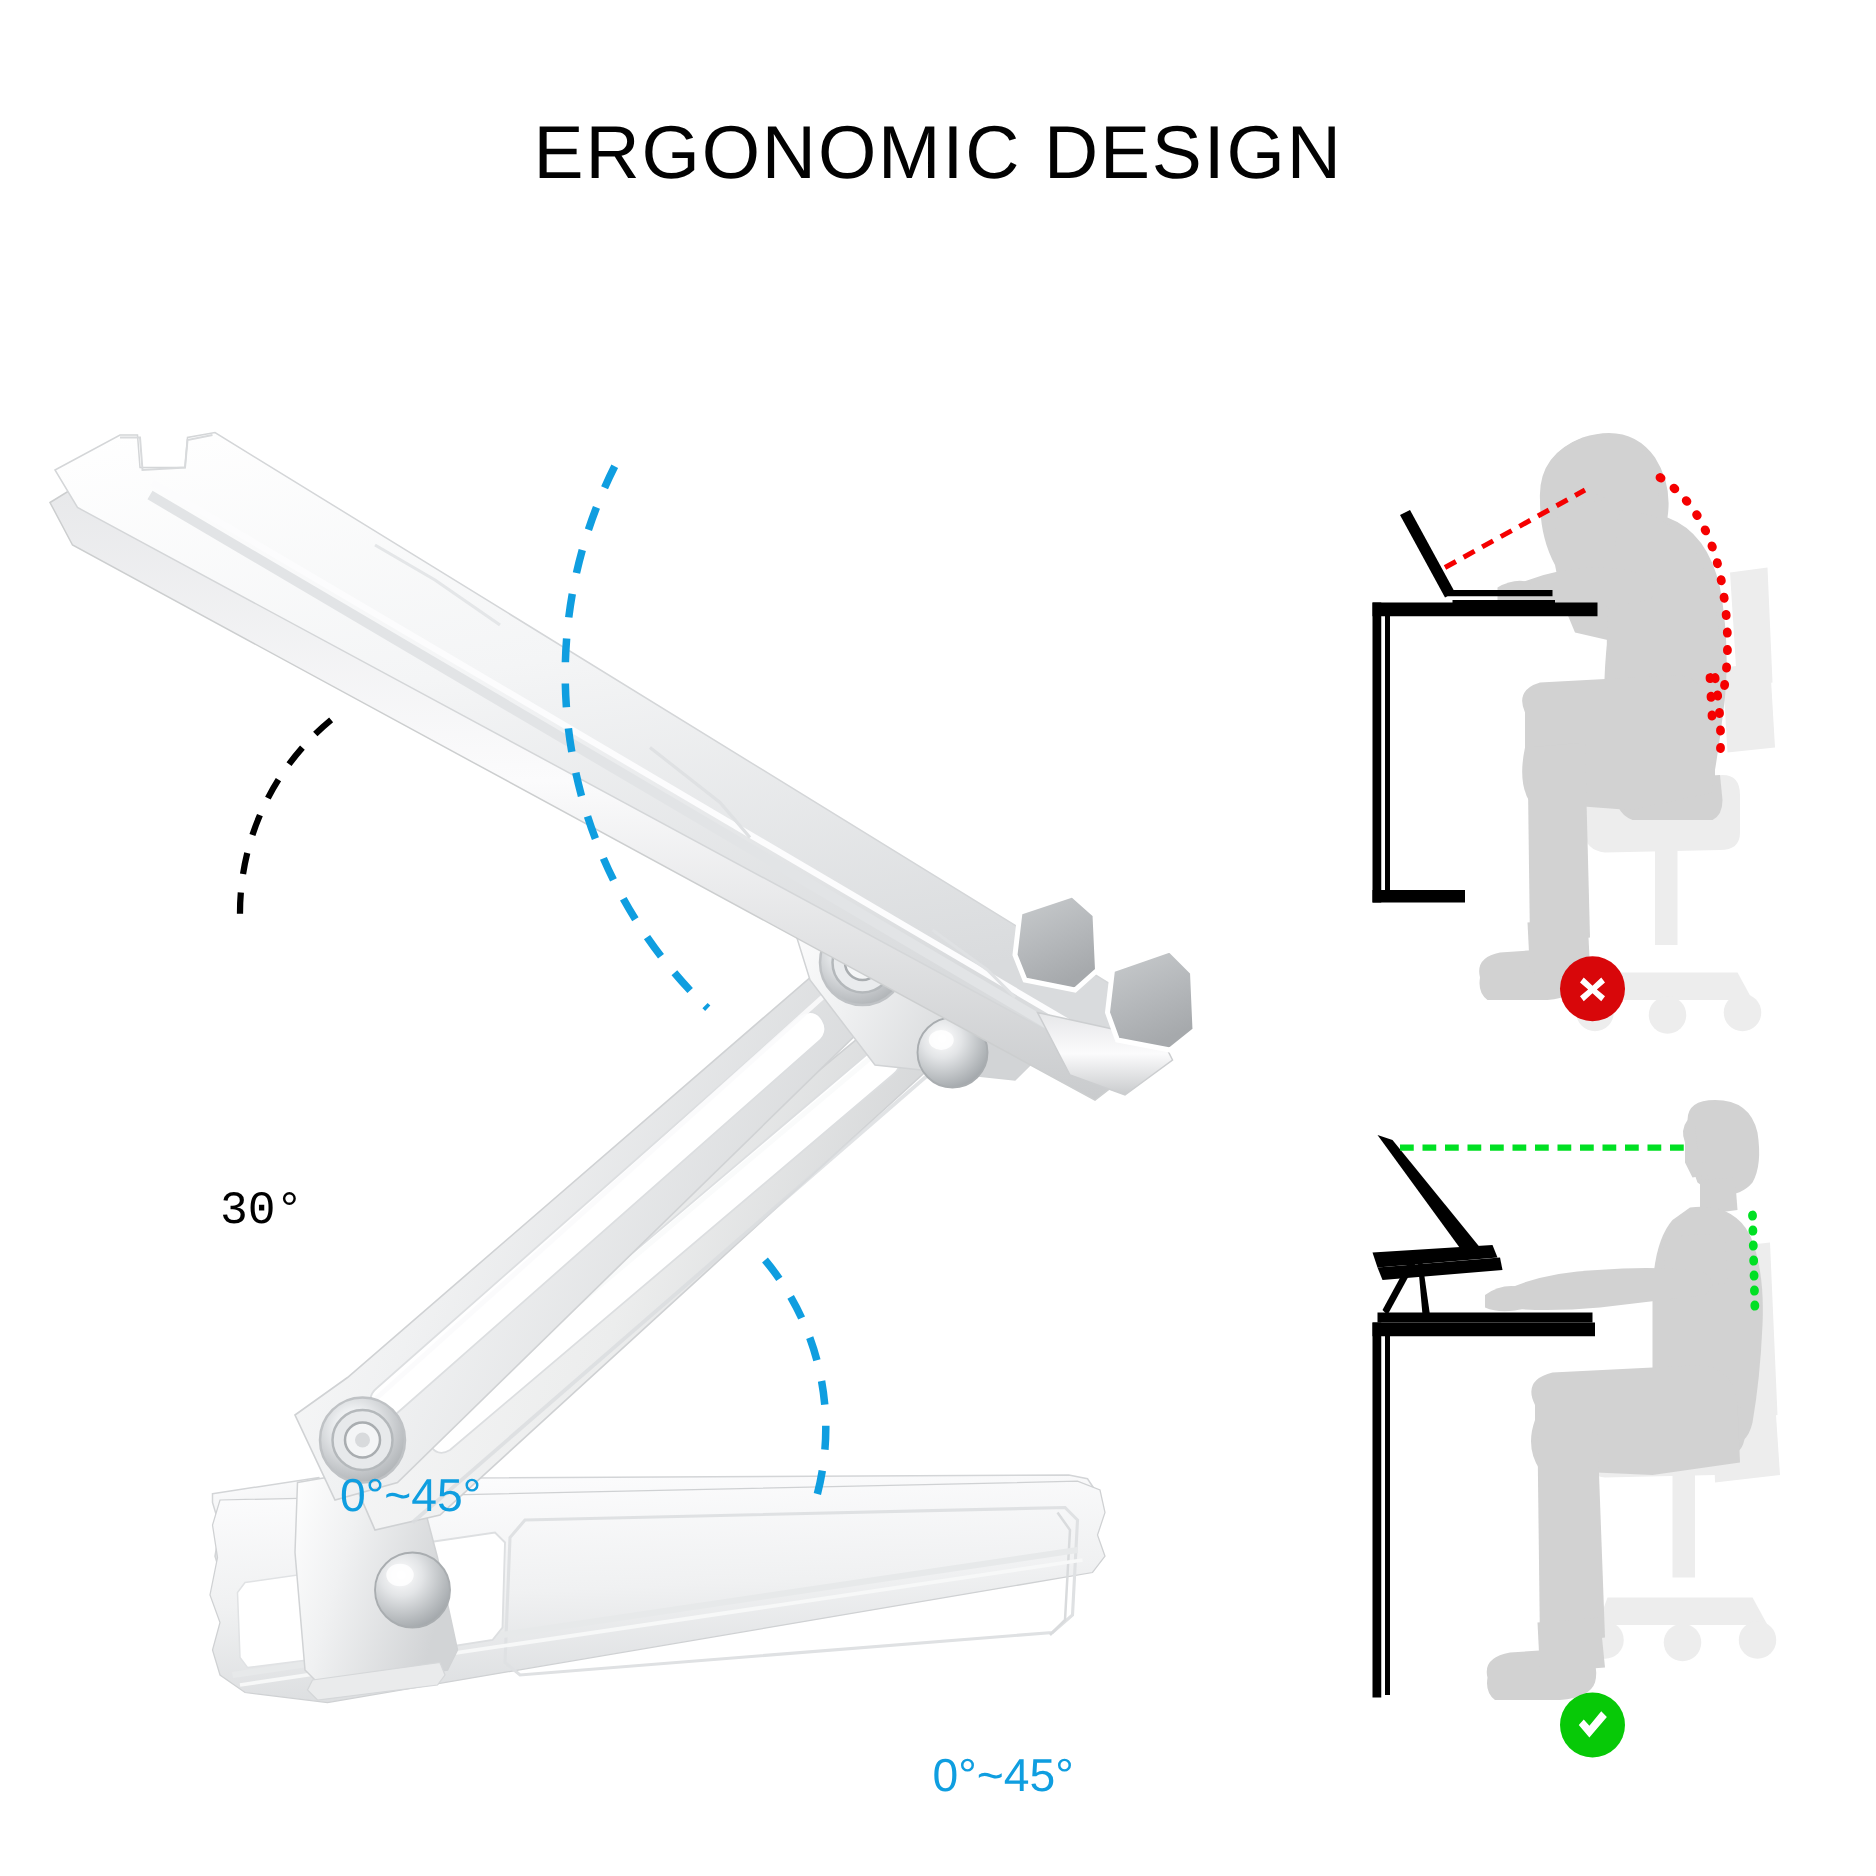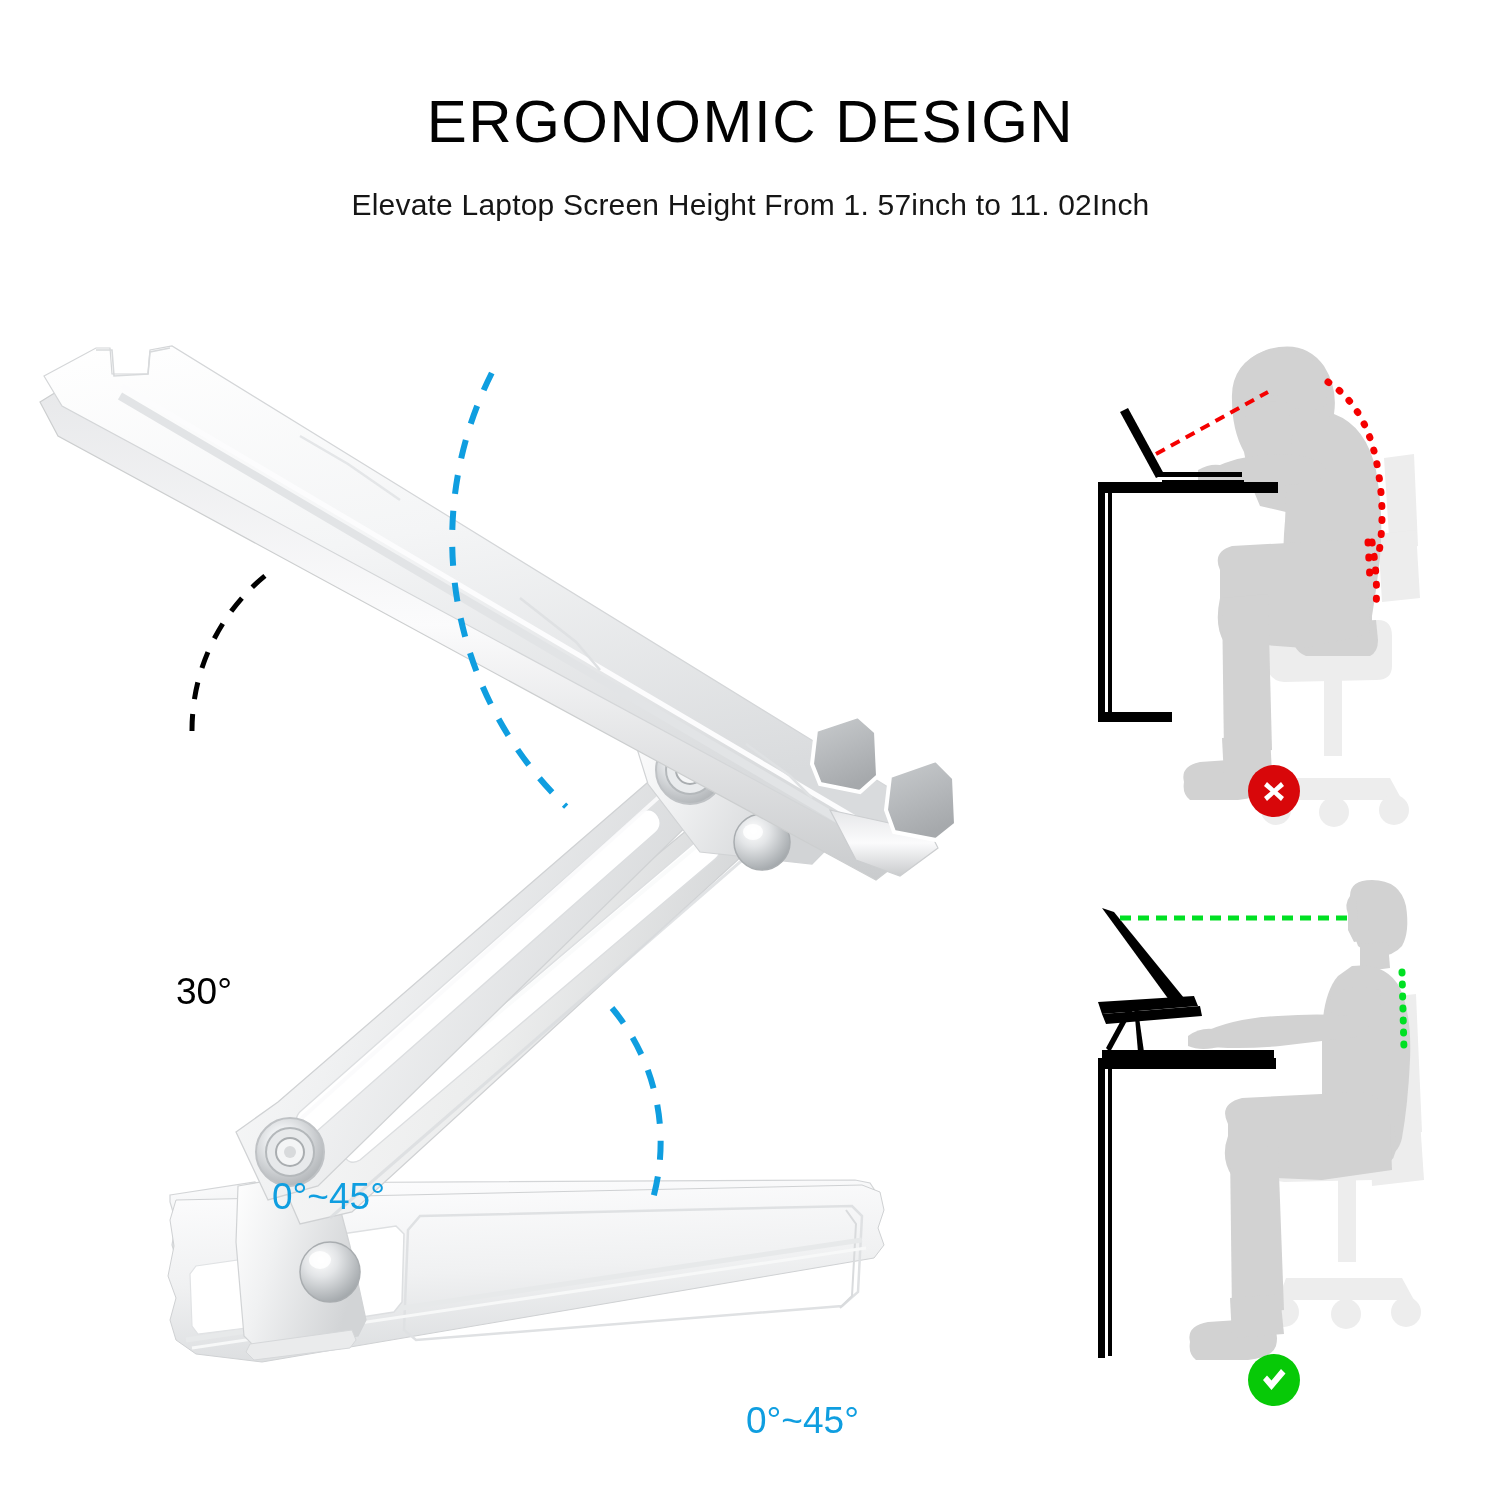--- a/index.html
+++ b/index.html
@@ -69,22 +69,23 @@
 
   .ann {
     position: absolute;
     font-size: 37px;
     font-weight: 400;
     white-space: nowrap;
     line-height: 1;
   }
   .ann-30 {
     left: 176px;
-    top: 633px;
+    top: 611px;
     color: #000000;
+    font-family: Liberation Mono, monospace;
   }
   .ann-tilt-top {
     left: 272px;
     top: 838px;
     color: #0f9ee0;
   }
   .ann-tilt-bottom {
     left: 746px;
     top: 1062px;
     color: #0f9ee0;
@@ -119,21 +120,20 @@
     background: #07c907;
   }
 </style>
 </head>
 <body>
 
 <div id="page">
 
   <div class="header">
     <div class="headline1">ERGONOMIC DESIGN</div>
-    <div class="subhead">Elevate Laptop Screen Height From 1. 57inch to 11. 02Inch</div>
   </div>
 
   <div class="product-area">
 
     <svg class="product-svg" width="1060" height="1120" viewBox="0 0 1060 1120">
       <defs>
         <linearGradient id="gTop" x1="0" y1="0" x2="0.3" y2="1">
           <stop offset="0%" stop-color="#ffffff"></stop>
           <stop offset="45%" stop-color="#f4f5f6"></stop>
           <stop offset="100%" stop-color="#d9dbdd"></stop>

